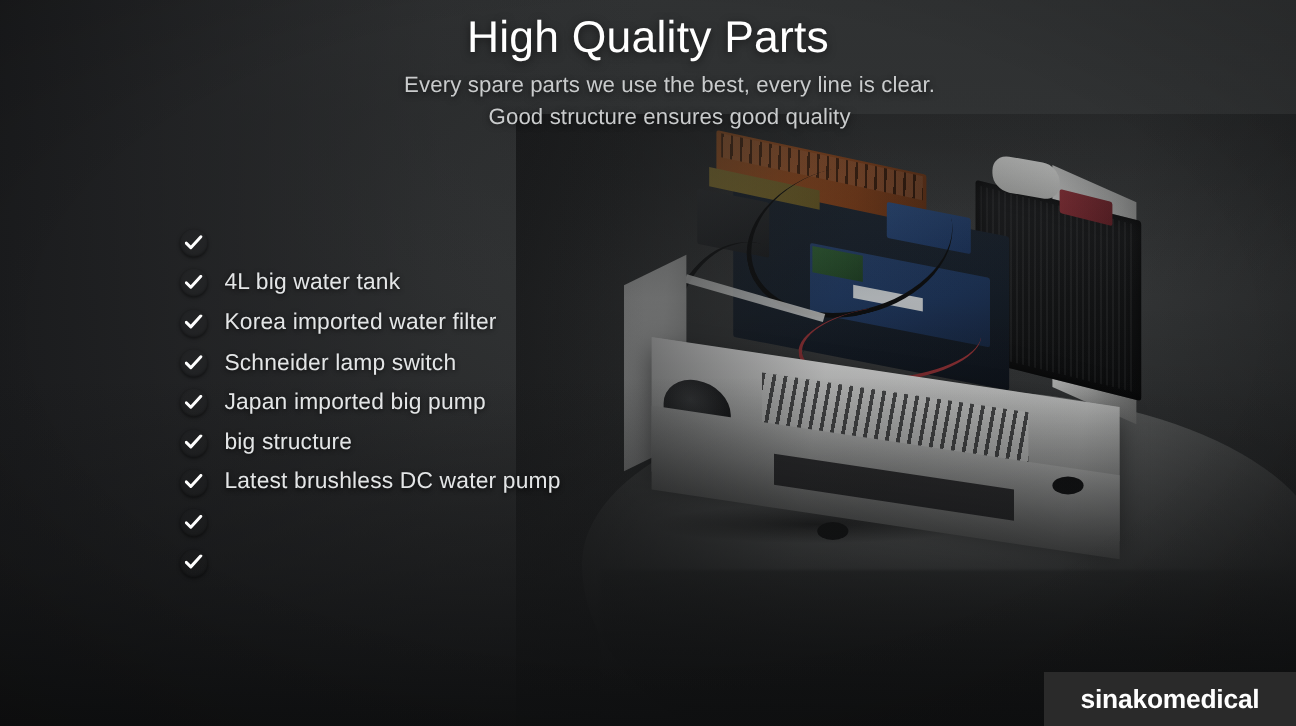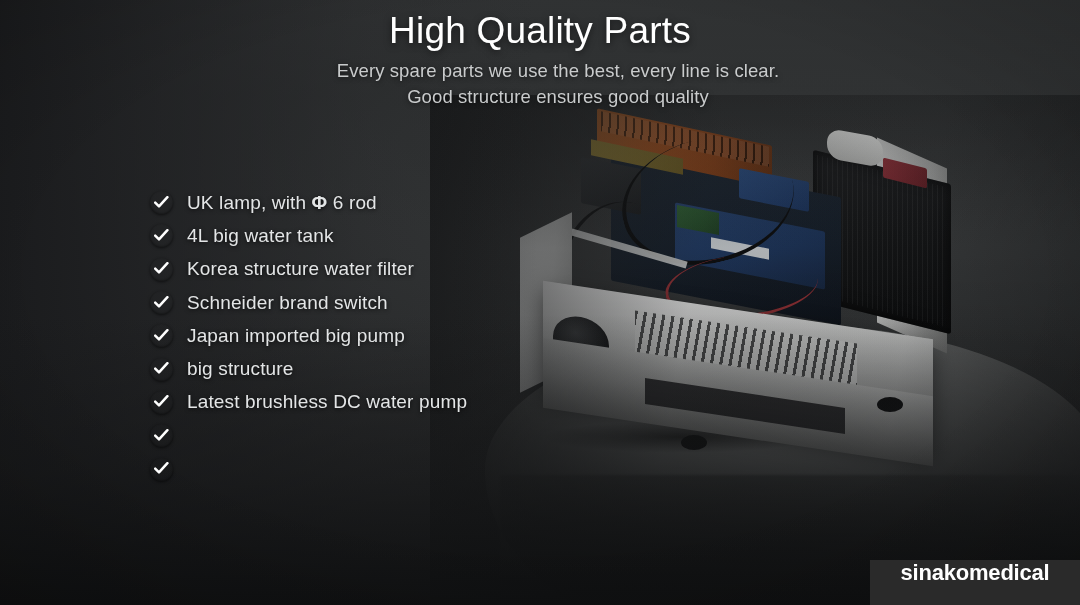--- a/index.html
+++ b/index.html
@@ -288,21 +288,21 @@
     text-shadow: 0 1px 4px rgba(0,0,0,.75);
   }
   .phi { font-weight: 700; }
 
   .watermark {
     position: absolute;
     right: 0; bottom: 0;
     width: 210px; height: 45px;
     background: #2a2a2a;
     display: flex;
-    align-items: flex-start;
+    align-items: center;
     justify-content: center;
   }
   .watermark-text {
     color: #ffffff;
     font-size: 22px;
     font-weight: 700;
     letter-spacing: -0.2px;
   }
 </style>
 </head>
@@ -363,48 +363,47 @@
   </div>
 
   <div class="features">
 
     <div class="feature-row">
       <span class="check-badge">
         <svg width="15" height="14" viewBox="0 0 15 14">
             <path d="M1.2 6.6 L5.0 10.4 L13.4 1.2" stroke="#ffffff" stroke-width="2.5" fill="none" stroke-linecap="round" stroke-linejoin="round"></path>
           </svg>
       </span>
-      <span class="feature-label"><span>UK lamp, with </span><span class="phi">Φ</span><span> 6 rod</span></span>
     </div>
 
     <div class="feature-row">
       <span class="check-badge">
         <svg width="15" height="14" viewBox="0 0 15 14">
             <path d="M1.2 6.6 L5.0 10.4 L13.4 1.2" stroke="#ffffff" stroke-width="2.5" fill="none" stroke-linecap="round" stroke-linejoin="round"></path>
           </svg>
       </span>
       <span class="feature-label">4L big water tank</span>
     </div>
 
     <div class="feature-row">
       <span class="check-badge">
         <svg width="15" height="14" viewBox="0 0 15 14">
             <path d="M1.2 6.6 L5.0 10.4 L13.4 1.2" stroke="#ffffff" stroke-width="2.5" fill="none" stroke-linecap="round" stroke-linejoin="round"></path>
           </svg>
       </span>
-      <span class="feature-label">Korea structure water filter</span>
-    </div>
-
-    <div class="feature-row">
-      <span class="check-badge">
-        <svg width="15" height="14" viewBox="0 0 15 14">
-            <path d="M1.2 6.6 L5.0 10.4 L13.4 1.2" stroke="#ffffff" stroke-width="2.5" fill="none" stroke-linecap="round" stroke-linejoin="round"></path>
-          </svg>
-      </span>
-      <span class="feature-label">Schneider brand switch</span>
+      <span class="feature-label">Korea imported water filter</span>
+    </div>
+
+    <div class="feature-row">
+      <span class="check-badge">
+        <svg width="15" height="14" viewBox="0 0 15 14">
+            <path d="M1.2 6.6 L5.0 10.4 L13.4 1.2" stroke="#ffffff" stroke-width="2.5" fill="none" stroke-linecap="round" stroke-linejoin="round"></path>
+          </svg>
+      </span>
+      <span class="feature-label">Schneider lamp switch</span>
     </div>
 
     <div class="feature-row">
       <span class="check-badge">
         <svg width="15" height="14" viewBox="0 0 15 14">
             <path d="M1.2 6.6 L5.0 10.4 L13.4 1.2" stroke="#ffffff" stroke-width="2.5" fill="none" stroke-linecap="round" stroke-linejoin="round"></path>
           </svg>
       </span>
       <span class="feature-label">Japan imported big pump</span>
     </div>

